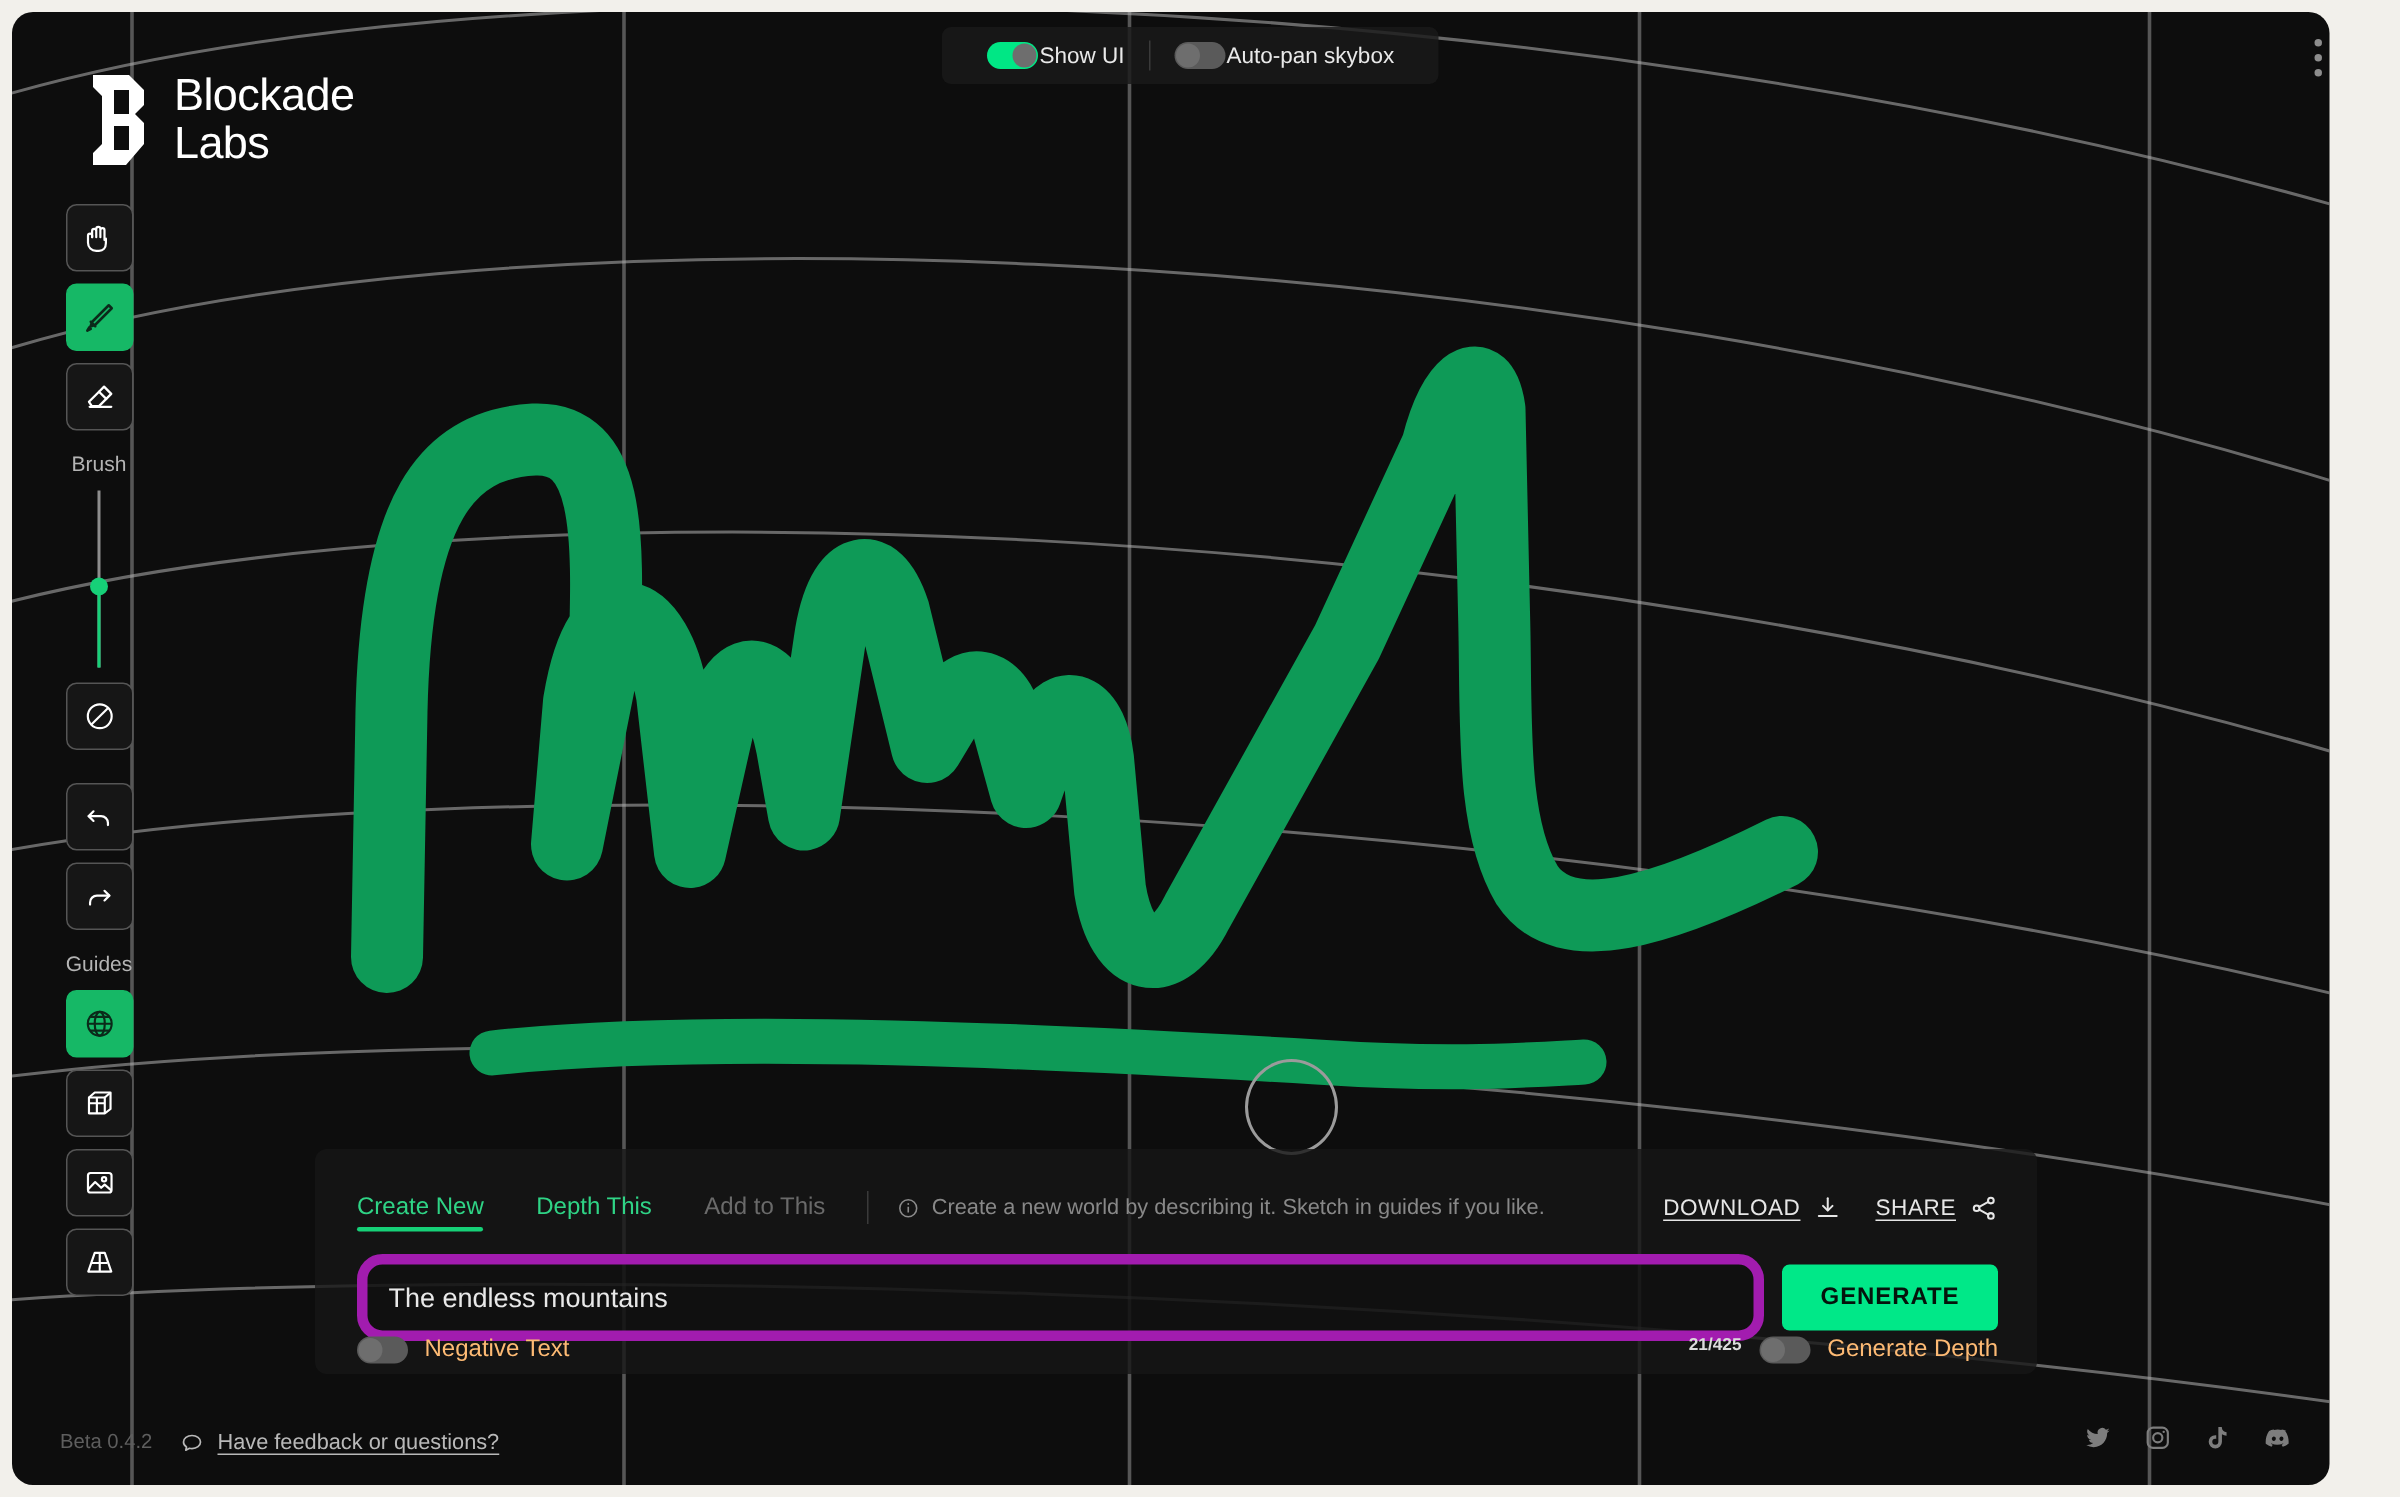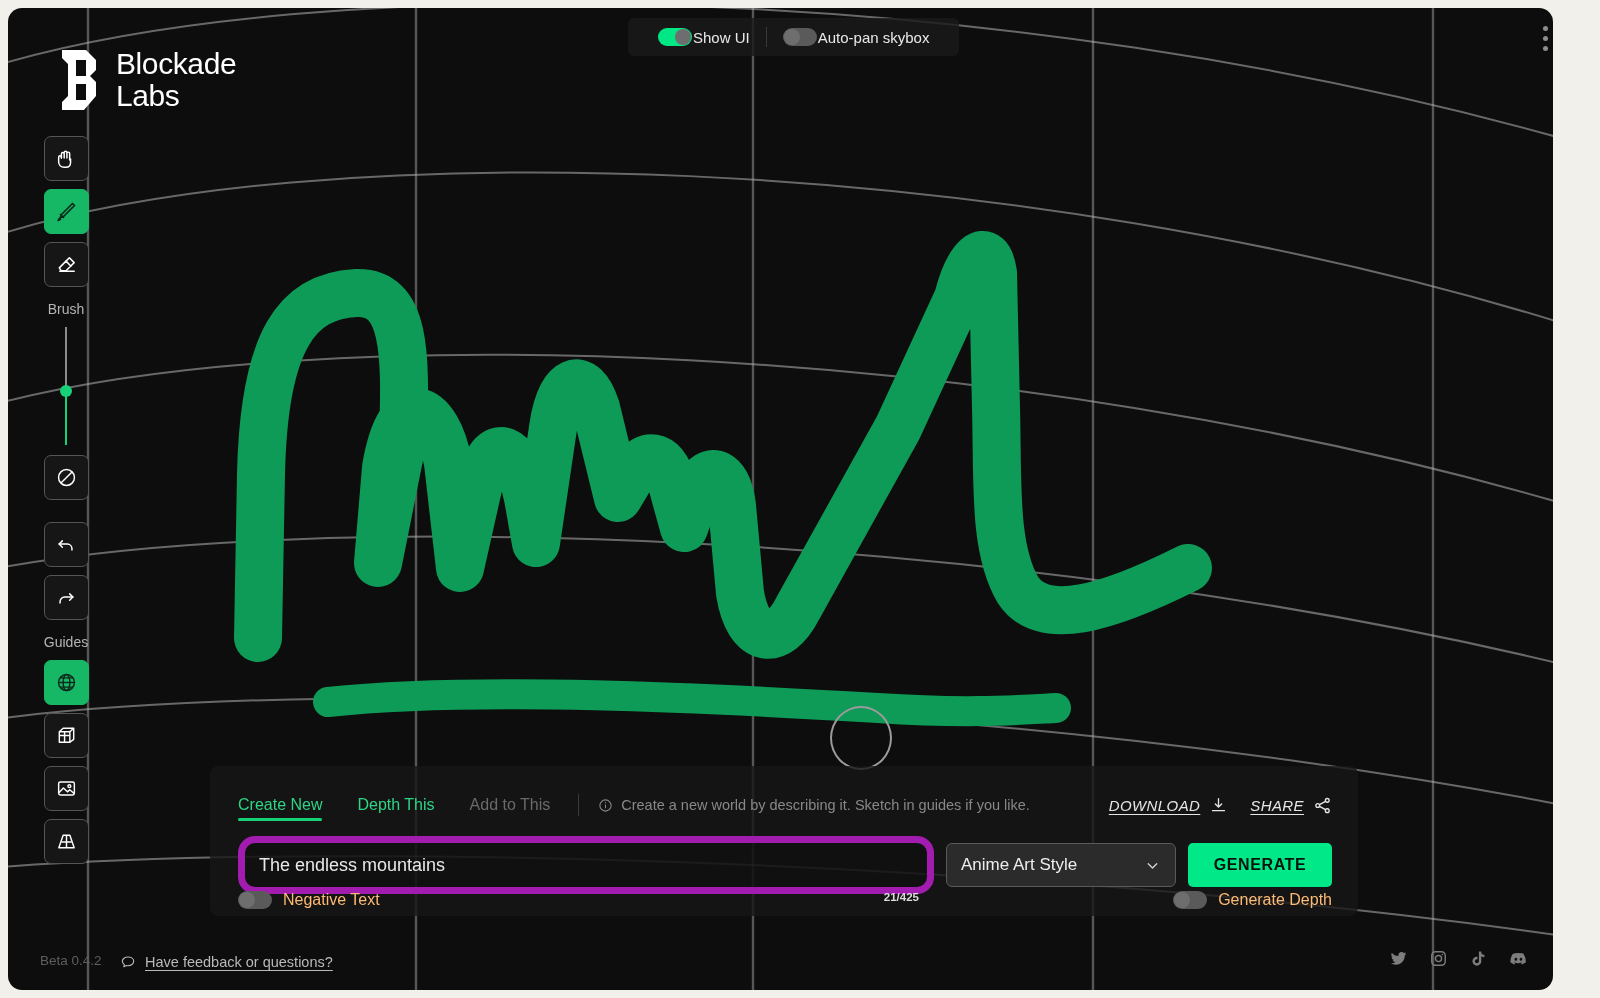--- a/index.html
+++ b/index.html
@@ -119,21 +119,21 @@
     height: 3px; background: #16d178; border-radius: 2px;
   }
   .tab.disabled { color: #6a6a6a; text-align: center; }
   .tab-sep { width: 1px; height: 22px; background: #3a3a3a; margin: 0 14px 6px 8px; }
   .hint {
     display: flex; align-items: center; gap: 8px;
     color: #888; font-size: 14.5px; padding-bottom: 6px;
   }
   .actions {
     position: absolute; right: 26px; top: 30px;
-    display: flex; align-items: center; gap: 22px; font-style: italic;
+    display: flex; align-items: center; gap: 22px;
   }
   .act {
     display: flex; align-items: center; gap: 9px;
     color: #e6e6e6; font-size: 15px; letter-spacing: .4px; cursor: pointer;
   }
   .act .txt { text-decoration: underline; text-underline-offset: 3px; }
 
   .row2 {
     position: absolute; left: 28px; right: 26px; top: 70px;
     display: flex; align-items: center; gap: 12px;
@@ -401,26 +401,20 @@
           <path d="M8.2 10.8l7.6-4.1M8.2 13.2l7.6 4.1"></path>
         </svg>
       </div>
     </div>
 
     <div class="row2">
       <div class="prompt-box">
         <input type="text" value="The endless mountains" style="">
         <span class="counter">21/425</span>
       </div>
-      <div class="style-select">
-        <span>Anime Art Style</span>
-        <svg width="17" height="17" viewBox="0 0 24 24" fill="none" stroke="#d6d6d6" stroke-width="1.8" stroke-linecap="round" stroke-linejoin="round">
-          <path d="M6 9.5l6 6 6-6"></path>
-        </svg>
-      </div>
       <button class="gen-btn">GENERATE</button>
     </div>
 
     <div class="row3">
       <div class="switchrow">
         <span class="toggle">
             <span class="knob"></span>
           </span>
         <span class="tlabel">Negative Text</span>
       </div>

